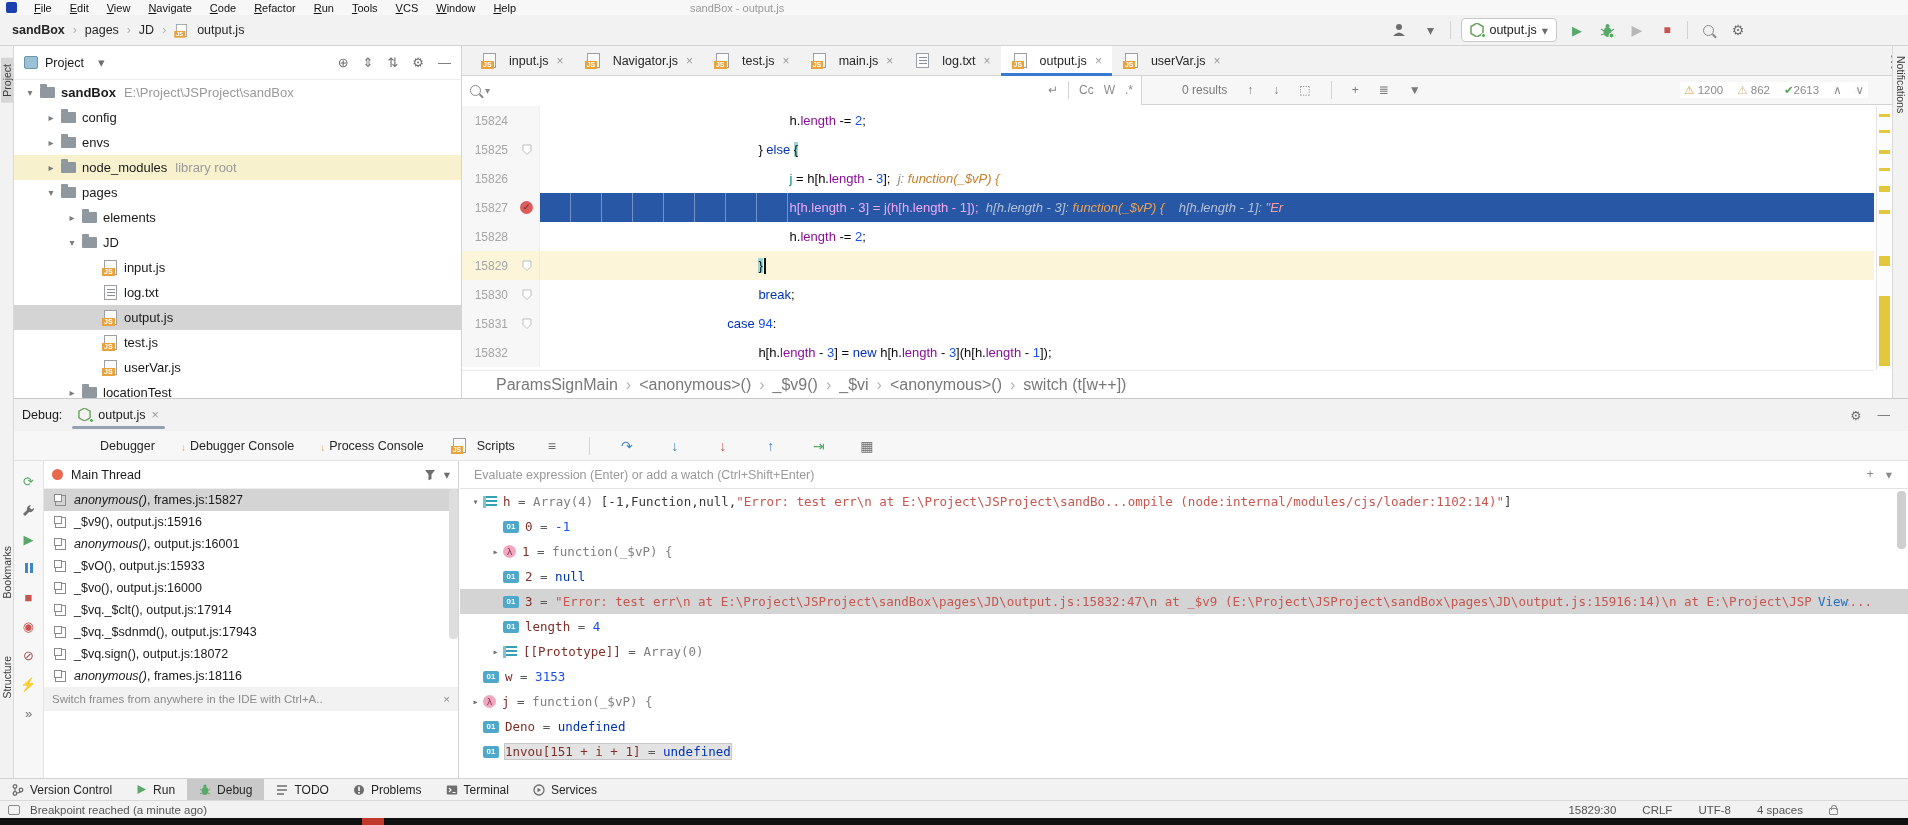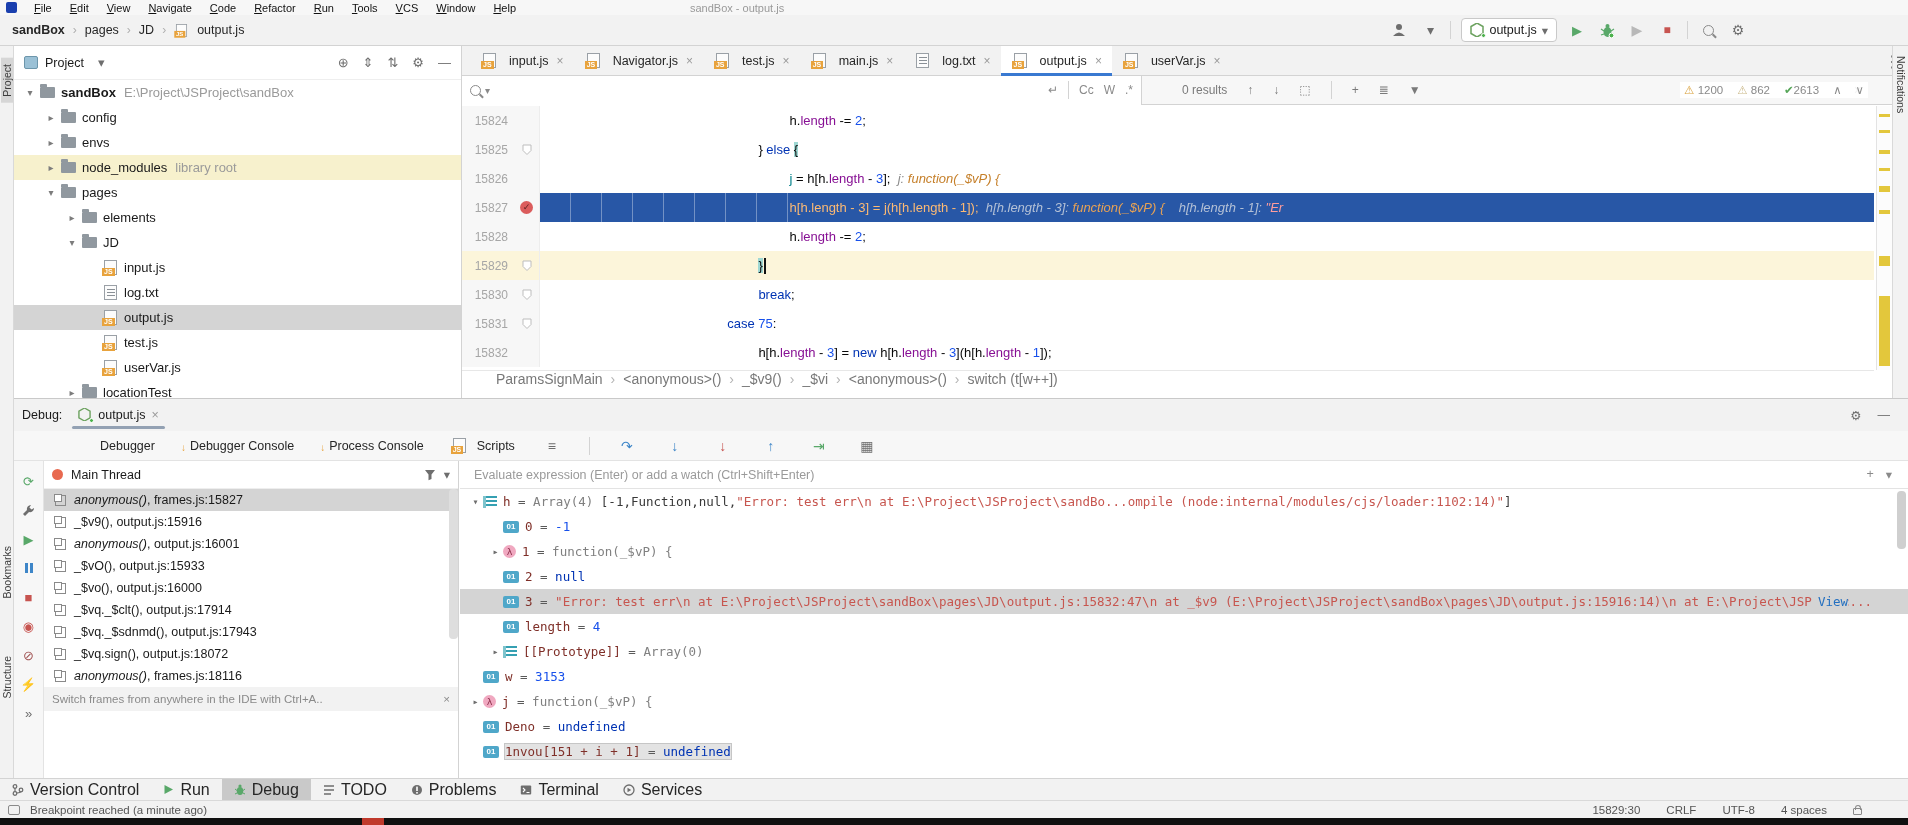--- a/index.html
+++ b/index.html
@@ -105,37 +105,37 @@
   .ltext { flex:1; position:relative; display:flex; align-items:center; white-space:pre;
     overflow:hidden; }
   .cl.execline .ltext { background:#2857a6; }
   .cl.caretline .ltext { background:#fcf5da; }
   .guides { position:absolute; left:0; top:0; bottom:0; width:250px;
     background:repeating-linear-gradient(90deg, transparent 0, transparent 30px,
       rgba(255,255,255,.35) 30px, rgba(255,255,255,.35) 31px); }
   .c-d { color:#080808; } .c-k { color:#0033b3; } .c-n { color:#1750eb; }
   .c-p { color:#871094; } .c-v { color:#00818a; }
   .c-hg { color:#8c8c8c; font-style:italic; } .c-ho { color:#c57f29; font-style:italic; }
-  .c-w { color:#fdba74;text-align:right; }
+  .c-w { color:#f0abfc;text-align:right; }
   .c-xg { color:#b3c0d6; font-style:italic; } .c-xo { color:#e8a254; font-style:italic; }
   .c-xr { color:#ff9d9d; font-style:italic; }
   .c-brace { background:#9fd8d3; }
   .caret-bar { display:inline-block; width:0; height:16px; border-left:2px solid #111;
     margin-left:1px; }
   .bp { width:13px; height:13px; border-radius:50%; background:#db5c5c; color:#5a1f1f;
     font-size:9px; line-height:13px; text-align:center; }
   #markerbar { position:absolute; right:16px; top:60px; width:16px; height:264px; background:#fcfcfc;
     border-left:1px solid #e3e3e3; }
   .tick { position:absolute; left:2px; width:11px; background:#e3c73c; }
   #rstripe { position:absolute; right:0; top:0; width:16px; height:352px; background:#f2f2f2;
     border-left:1px solid #d9d9d9; font-size:10.5px; color:#3c3c3c; }
   #rstripe .vlabel2 { position:absolute; top:10px; left:2px; writing-mode:vertical-rl;
     white-space:nowrap; }
   #ecrumbs { position:absolute; left:0; bottom:0; width:1412px; height:28px; border-top:1px solid #e7e7e7;
-    display:flex; font-size:14px; color:#787878; padding-left:34px;
+    display:flex; align-items:center; font-size:16px; color:#787878; padding-left:34px;
     background:#fff; }
   #ecrumbs .sep { margin:0 8px; color:#b3b3b3; }
 
   
   #debug { position:absolute; left:14px; top:398px; width:1894px; height:380px; background:#fff;
     border-top:1px solid #c9c9c9; }
   #dbg-head { height:32px; display:flex; align-items:center; font-size:12.5px; background:#f2f2f2;
     padding-left:8px; }
   #dbg-session { display:flex; align-items:center; gap:6px; margin-left:14px; position:rel; 
     position:relative; padding:0 4px 0 2px; height:32px; }
@@ -198,28 +198,28 @@
   .boxedname { background:#e3e3e3; outline:1px solid #c6c6c6; }
   #vscroll { position:absolute; right:2px; top:30px; width:9px; height:58px; background:#cfcfcf;
     border-radius:4px; }
   #watermark { position:absolute; right:120px; bottom:22px; color:#bcbcbc; text-align:left;
     font-family:"Liberation Sans", sans-serif; }
   #watermark .l1 { font-size:20px; }
   #watermark .l2 { font-size:12.5px; margin-top:4px; color:#c6c6c6; }
 
   
   #toolbar-bottom { position:absolute; left:0; top:778px; width:1908px; height:22px; background:#f2f2f2;
-    border-top:1px solid #d3d3d3; display:flex; align-items:center; font-size:16px; color:#262626; }
+    border-top:1px solid #d3d3d3; display:flex; align-items:center; font-size:12px; color:#262626; }
   .btool { display:flex; align-items:center; gap:6px; padding:0 12px; height:22px; }
   .btool.active { background:#c9c9c9; }
   #statusbar { position:absolute; left:0; top:800px; width:1908px; height:18px; background:#f2f2f2;
     border-top:1px solid #d9d9d9; display:flex; align-items:center; font-size:11.5px; color:#555; }
   #status-left-ic { width:12px; height:10px; border:1.5px solid #8a8a8a; border-radius:2px;
     margin:0 10px 0 8px; }
-  #status-right { margin-left:auto; display:flex; gap:26px; margin-right:46px; align-items:center; }
+  #status-right { margin-left:auto; display:flex; gap:26px; margin-right:70px; align-items:center; }
   .lock { width:9px; height:7px; border:1.5px solid #8a8a8a; border-radius:1px; position:relative;
     margin-top:3px; }
   .lock::before { content:""; position:absolute; left:1px; top:-4px; width:4px; height:4px;
     border:1.5px solid #8a8a8a; border-bottom:none; border-radius:3px 3px 0 0; }
   #taskstrip { position:absolute; left:0; top:818px; width:1908px; height:7px; background:#101010; }
   #taskstrip .red { position:absolute; left:362px; width:22px; height:7px; background:#c0392b; }
   svg { display:block; }
 </style>
 </head>
 <body>
@@ -494,21 +494,21 @@
           </span>
           <div class="ltext" style="padding-left: 218.4px;"><span class="seg c-k">break</span><span class="seg c-d">;</span></div>
         </div>
         <div class="cl">
           <span class="lnum">15831</span>
           <span class="gic">
             <svg width="10" height="12" viewBox="0 0 10 12">
               <path d="M1 1 h8 v5.5 L5 10.5 1 6.5 z" fill="#ffffff" stroke="#bdbdbd"></path>
             </svg>
           </span>
-          <div class="ltext" style="padding-left: 187.2px;"><span class="seg c-k">case </span><span class="seg c-n">75</span><span class="seg c-d">:</span></div>
+          <div class="ltext" style="padding-left: 187.2px;"><span class="seg c-k">case </span><span class="seg c-n">94</span><span class="seg c-d">:</span></div>
         </div>
         <div class="cl">
           <span class="lnum">15832</span>
           <span class="gic"></span>
           <div class="ltext" style="padding-left: 218.4px;"><span class="seg c-d">h[h.</span><span class="seg c-p">length</span><span class="seg c-d"> - </span><span class="seg c-n">3</span><span class="seg c-d">] = </span><span class="seg c-k">new</span><span class="seg c-d"> h[h.</span><span class="seg c-p">length</span><span class="seg c-d"> - </span><span class="seg c-n">3</span><span class="seg c-d">](h[h.</span><span class="seg c-p">length</span><span class="seg c-d"> - </span><span class="seg c-n">1</span><span class="seg c-d">]);</span></div>
         </div>
       </div>
 
     <div id="markerbar">
       <div class="tick" style="top:8px;height:3px"></div>

